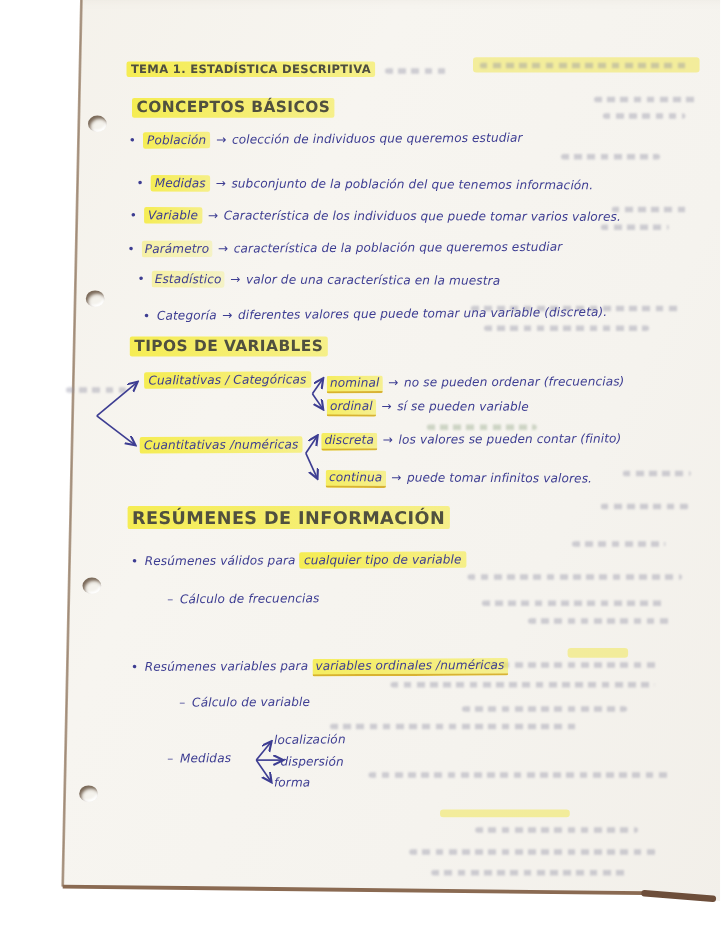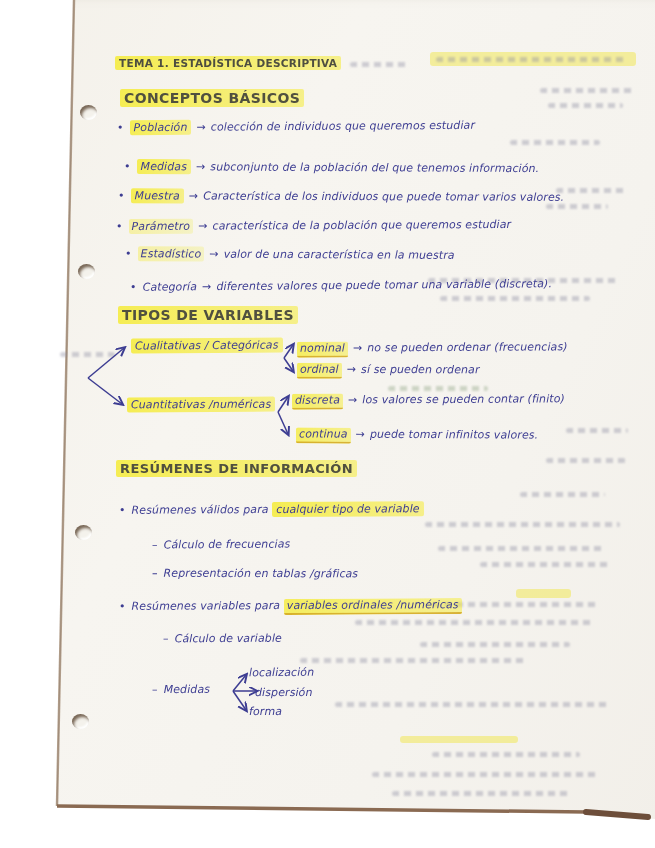--- a/index.html
+++ b/index.html
@@ -111,21 +111,21 @@
 
   <div class="line" style="left:117px;top:120px;transform:rotate(-.4deg)">
     <span class="blt">•</span><span class="hl">Población</span><span class="arr">→</span><span>colección de individuos que queremos estudiar</span>
   </div>
 
   <div class="line" style="left:124px;top:161px;transform:rotate(.3deg)">
     <span class="blt">•</span><span class="hl">Medidas</span><span class="arr">→</span><span>subconjunto de la población del que tenemos información.</span>
   </div>
 
   <div class="line" style="left:118px;top:190px;transform:rotate(.2deg)">
-    <span class="blt">•</span><span class="hl">Muestra</span><span class="arr">→</span><span>Característica de los individuos que puede tomar varios valores.</span>
+    <span class="blt">•</span><span class="hl">Variable</span><span class="arr">→</span><span>Característica de los individuos que puede tomar varios valores.</span>
   </div>
 
   <div class="line" style="left:116px;top:219px;transform:rotate(-.3deg)">
     <span class="blt">•</span><span class="hl-soft">Parámetro</span><span class="arr">→</span><span>característica de la población que queremos estudiar</span>
   </div>
 
   <div class="line" style="left:125px;top:248px;transform:rotate(.3deg)">
     <span class="blt">•</span><span class="hl-soft">Estadístico</span><span class="arr">→</span><span>valor de una característica en la muestra</span>
   </div>
 
@@ -135,43 +135,40 @@
 
   <div class="h2 hl" style="left:118px;top:306px">TIPOS DE VARIABLES</div>
 
   <div class="line" style="left:131px;top:339px;transform:rotate(-.4deg)">
     <span class="hl">Cualitativas / Categóricas</span>
   </div>
   <div class="line" style="left:297px;top:341px;transform:rotate(-.3deg)">
     <span class="hl-u">nominal</span><span class="arr">→</span><span>no se pueden ordenar (frecuencias)</span>
   </div>
   <div class="line" style="left:297px;top:363px;transform:rotate(.2deg)">
-    <span class="hl-u">ordinal</span><span class="arr">→</span><span>sí se pueden ordenar</span>
+    <span class="hl-u">ordinal</span><span class="arr">→</span><span>sí se pueden variable</span>
   </div>
 
   <div class="line" style="left:127px;top:398px;transform:rotate(-.3deg)">
     <span class="hl">Cuantitativas /numéricas</span>
   </div>
   <div class="line" style="left:292px;top:393px;transform:rotate(-.3deg)">
     <span class="hl-u">discreta</span><span class="arr">→</span><span>los valores se pueden contar (finito)</span>
   </div>
   <div class="line" style="left:296px;top:428px;transform:rotate(.3deg)">
     <span class="hl-u">continua</span><span class="arr">→</span><span>puede tomar infinitos valores.</span>
   </div>
 
-  <div class="h2 hl" style="left:116px;top:460px;font-size:13px">RESÚMENES DE INFORMACIÓN</div>
+  <div class="h2 hl" style="left:116px;top:460px;font-size:16px">RESÚMENES DE INFORMACIÓN</div>
 
   <div class="line" style="left:119px;top:503px;transform:rotate(-.3deg)">
     <span class="blt">•</span><span>Resúmenes válidos para </span><span class="hl">cualquier tipo de variable</span>
   </div>
   <div class="line" style="left:152px;top:538px;transform:rotate(-.4deg)">
     <span class="blt">–</span><span>Cálculo de frecuencias</span>
-  </div>
-  <div class="line" style="left:152px;top:567px;transform:rotate(.2deg)">
-    <span class="blt">–</span><span>Representación en tablas /gráficas</span>
   </div>
 
   <div class="line" style="left:119px;top:599px;transform:rotate(-.3deg)">
     <span class="blt">•</span><span>Resúmenes variables para </span><span class="hl-u">variables ordinales /numéricas</span>
   </div>
   <div class="line" style="left:163px;top:632px;transform:rotate(-.3deg)">
     <span class="blt">–</span><span>Cálculo de variable</span>
   </div>
 
   <div class="line" style="left:152px;top:683px;transform:rotate(-.4deg)">

